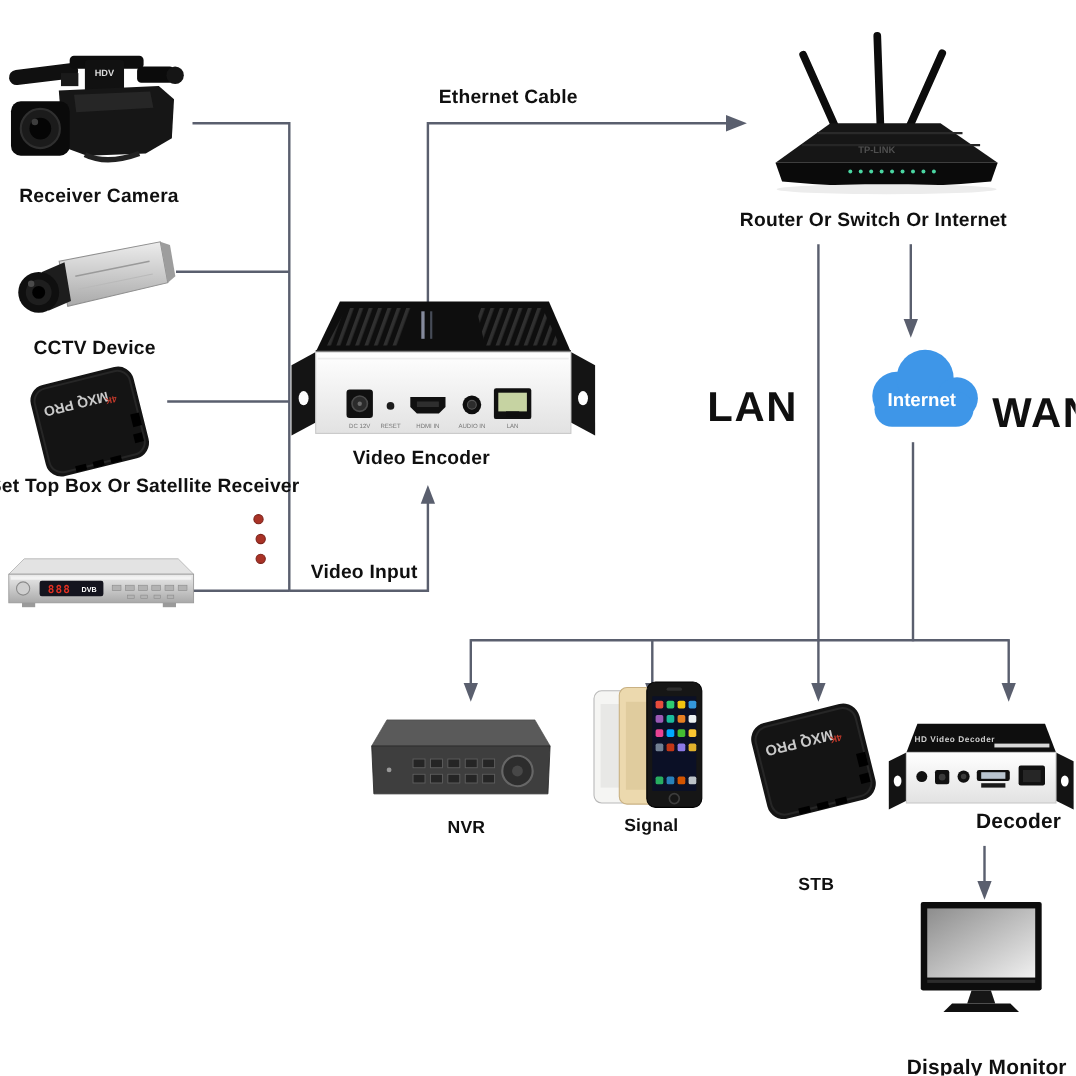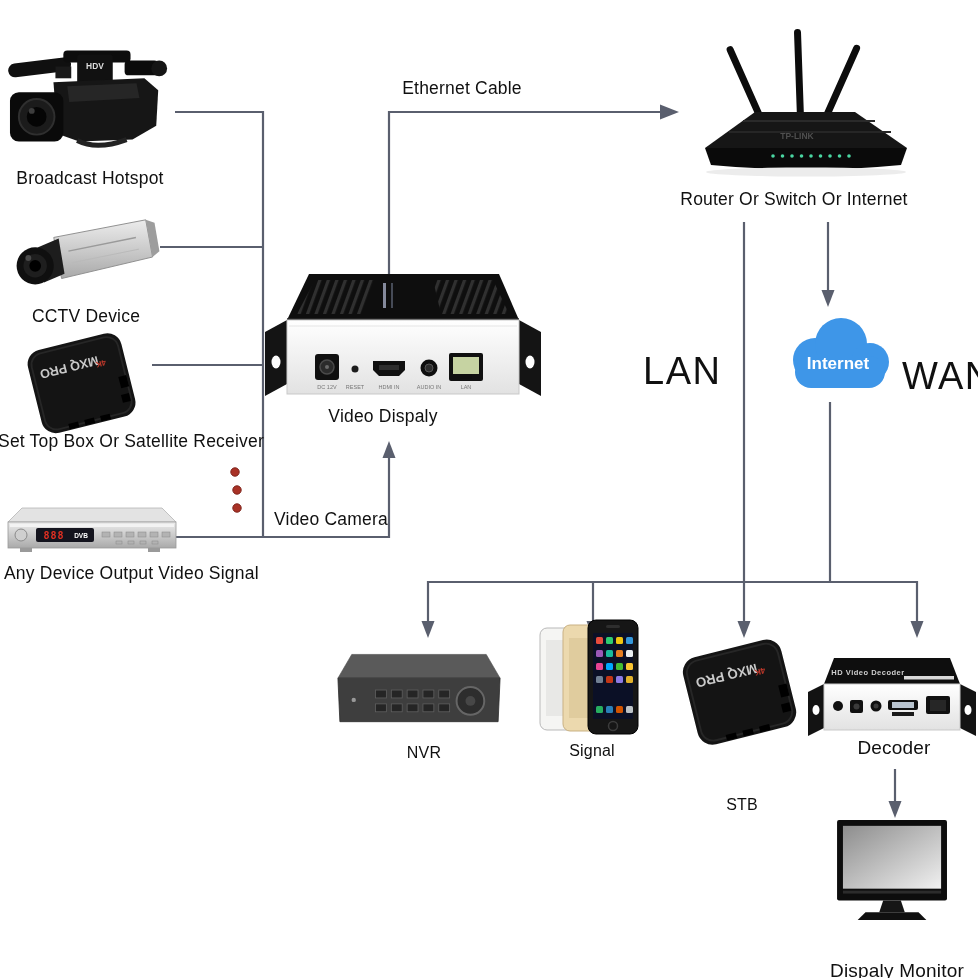--- a/index.html
+++ b/index.html
@@ -3,21 +3,21 @@
 <meta charset="utf-8">
 <style>
   html,body{margin:0;padding:0;background:#fff;}
   #canvas{
     position:relative;width:978px;height:978px;background:#ffffff;overflow:hidden;
     font-family:"Liberation Sans","DejaVu Sans",sans-serif;
   }
   .dev{position:absolute;}
   svg{display:block;}
   .lbl{
-    position:absolute;font-weight:400;font-size:17.5px;color:#101010;
+    position:absolute;font-weight:700;font-size:17.5px;color:#101010;
     white-space:nowrap;letter-spacing:0.2px;line-height:1.15;
   }
   .cl{transform:translateX(-50%);} 
   .lbl-lg{font-size:16px;}
   .big{font-size:38px;letter-spacing:1.5px;}
   .overlay{position:absolute;left:0;top:0;pointer-events:none;}
 </style>
 </head>
 <body>
 
@@ -100,21 +100,21 @@
     <rect x="118" y="22" width="34" height="15" rx="4" fill="#0b0b0b"></rect>
     <circle cx="153" cy="30" r="8" fill="#151515"></circle>
     <path d="M46 44 L138 40 L152 52 L150 88 L126 102 L72 104 L50 96 Z" fill="#161616"></path>
     <path d="M60 48 L130 45 L133 60 L62 64 Z" fill="#262626"></path>
     <rect x="2" y="54" width="54" height="50" rx="9" fill="#0a0a0a"></rect>
     <circle cx="29" cy="79" r="18" fill="#1b1b1b" stroke="#2f2f2f" stroke-width="2"></circle>
     <circle cx="29" cy="79" r="10" fill="#050505"></circle>
     <circle cx="24" cy="73" r="3" fill="#3d3d3d"></circle>
     <path d="M70 103 Q90 113 120 102" stroke="#222222" stroke-width="5" fill="none"></path>
   </svg>
-  <div class="lbl cl" style="left:90px;top:168px">Broadcast Hotspot</div>
+  <div class="lbl cl" style="left:90px;top:168px">Receiver Camera</div>
 
   <svg class="dev" style="left:14px;top:212px" width="148" height="90" viewBox="0 0 150 92">
     <polygon points="40,26 134,8 141,46 48,68" fill="url(#g-silver)" stroke="#8f8f8f" stroke-width="1"></polygon>
     <polygon points="134,8 141,46 148,40 143,11" fill="#9d9d9d"></polygon>
     <line x1="55" y1="40" x2="124" y2="26" stroke="#9a9a9a" stroke-width="1.5"></line>
     <line x1="58" y1="52" x2="127" y2="38" stroke="#b9b9b9" stroke-width="1"></line>
     <polygon points="24,36 45,27 51,63 30,72" fill="#1d1d1d"></polygon>
     <circle cx="21" cy="55" r="19" fill="#0f0f0f"></circle>
     <circle cx="21" cy="55" r="12" fill="#1e1e1e"></circle>
     <circle cx="21" cy="55" r="6" fill="#000000"></circle>
@@ -149,21 +149,20 @@
       <rect x="144" y="28" width="8" height="5"></rect>
         <rect x="156" y="28" width="8" height="5"></rect>
       <rect x="110" y="37" width="6" height="3"></rect>
         <rect x="122" y="37" width="6" height="3"></rect>
       <rect x="134" y="37" width="6" height="3"></rect>
         <rect x="146" y="37" width="6" height="3"></rect>
     </g>
     <rect x="14" y="44" width="12" height="4" fill="#9a9a9a"></rect>
     <rect x="142" y="44" width="12" height="4" fill="#9a9a9a"></rect>
   </svg>
-  <div class="lbl" style="left:4px;top:563px">Any Device Output Video Signal</div>
 
   <svg class="dev" style="left:263px;top:268px" width="280" height="135" viewBox="0 0 280 135">
     <polygon points="2,64 24,52 24,116 2,128" fill="#141414"></polygon>
     <ellipse cx="13" cy="94" rx="4.5" ry="6.5" fill="#fdfdfd"></ellipse>
     <polygon points="278,64 256,52 256,116 278,128" fill="#141414"></polygon>
     <ellipse cx="267" cy="94" rx="4.5" ry="6.5" fill="#fdfdfd"></ellipse>
     <polygon points="24,52 46,6 236,6 256,52" fill="#0e0e0e"></polygon>
     <polygon points="34,46 52,12 112,12 98,46" fill="url(#p-vents)"></polygon>
     <polygon points="178,46 170,12 230,12 246,46" fill="url(#p-vents)"></polygon>
     <rect x="120" y="15" width="3" height="25" fill="#9aa0b5" opacity="0.85"></rect>
@@ -185,22 +184,22 @@
       <rect x="197" y="106" width="12" height="5" fill="#0e0e0e"></rect>
     </g>
     <g font-size="5.5" fill="#777777" text-anchor="middle">
       <text x="64" y="121">DC 12V</text>
       <text x="92" y="121">RESET</text>
       <text x="126" y="121">HDMI IN</text>
       <text x="166" y="121">AUDIO IN</text>
       <text x="203" y="121">LAN</text>
     </g>
   </svg>
-  <div class="lbl cl" style="left:383px;top:406px">Video Dispaly</div>
-  <div class="lbl cl" style="left:331px;top:509px">Video Camera</div>
+  <div class="lbl cl" style="left:383px;top:406px">Video Encoder</div>
+  <div class="lbl cl" style="left:331px;top:509px">Video Input</div>
   <div class="lbl cl" style="left:462px;top:78px">Ethernet Cable</div>
 
   <svg class="dev" style="left:693px;top:26px" width="232" height="160" viewBox="0 0 232 160">
     <g fill="#0c0c0c">
       <rect x="64" y="14" width="7" height="78" rx="3.5" transform="rotate(-24 67 92)"></rect>
       <rect x="104" y="3" width="7" height="89" rx="3.5" transform="rotate(-2 107 92)"></rect>
       <rect x="129" y="12" width="7" height="80" rx="3.5" transform="rotate(24 132 92)"></rect>
     </g>
     <polygon points="62,86 162,86 214,122 12,122" fill="#161616"></polygon>
     <path d="M50 95 L182 95" stroke="#2a2a2a" stroke-width="2" fill="none"></path>
@@ -309,21 +308,21 @@
       <circle cx="50.5" cy="58.5" r="3" fill="#3a3a3a"></circle>
       <circle cx="70" cy="58" r="5.5" fill="#101010"></circle>
       <circle cx="70" cy="58" r="2.5" fill="#3a3a3a"></circle>
       <rect x="82" y="52" width="30" height="10" rx="2" fill="#101010"></rect>
       <rect x="86" y="54" width="22" height="6" fill="#b9c4cf"></rect>
       <rect x="86" y="64" width="22" height="4" fill="#1a1a1a"></rect>
       <rect x="120" y="48" width="24" height="18" rx="2" fill="#101010"></rect>
       <rect x="124" y="52" width="16" height="11" fill="#262626"></rect>
     </g>
   </svg>
-  <div class="lbl cl" style="left:894px;top:737px;font-size:19px">Decoder</div>
+  <div class="lbl cl" style="left:926px;top:737px;font-size:19px">Decoder</div>
 
   <svg class="dev" style="left:834px;top:818px" width="118" height="106" viewBox="0 0 120 108">
     <rect x="3" y="2" width="112" height="82" rx="2" fill="#0d0d0d"></rect>
     <rect x="9" y="8" width="100" height="64" fill="url(#g-screen)"></rect>
     <rect x="9" y="74" width="100" height="3" fill="#2c2c2c"></rect>
     <polygon points="50,84 68,84 72,96 46,96" fill="#161616"></polygon>
     <polygon points="32,96 86,96 94,104 24,104" fill="#101010"></polygon>
   </svg>
   <div class="lbl cl" style="left:897px;top:960px;font-size:19px">Dispaly Monitor</div>
 

